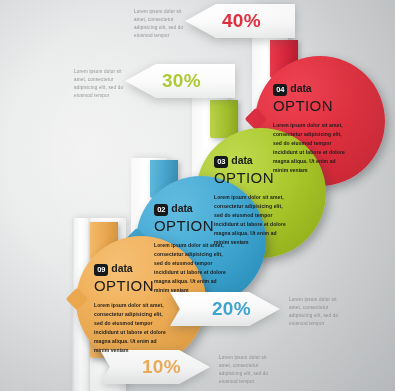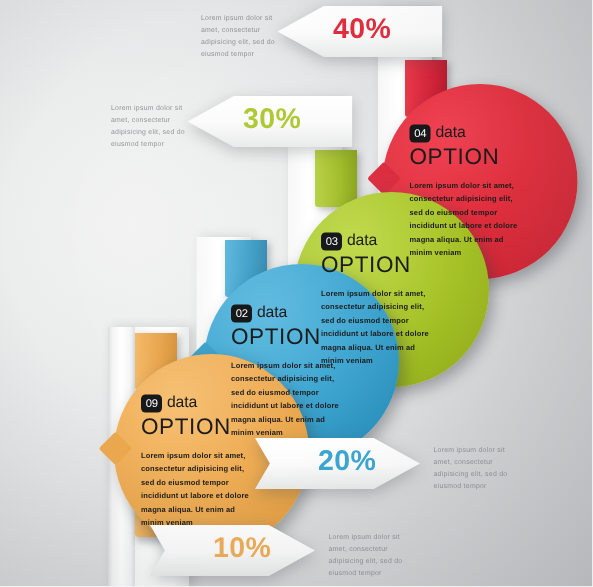--- a/index.html
+++ b/index.html
@@ -108,29 +108,29 @@
   .bubble-head {
     display: flex;
     align-items: baseline;
     gap: 3px;
   }
   .num {
     display: inline-block;
     background: #16181a;
     color: #ffffff;
     font-size: 7.5px;
-    font-weight: normal;
+    font-weight: bold;
     line-height: 1;
     padding: 2.4px 3.2px 2.6px;
     border-radius: 3px;
     letter-spacing: -0.2px;
   }
   .kw {
     font-size: 10.5px;
-    font-weight: normal;
+    font-weight: bold;
     letter-spacing: -0.1px;
   }
   .opt {
     font-size: 15px;
     font-weight: normal;
     letter-spacing: 0.4px;
     margin-top: 1px;
   }
   .bubble-body {
     margin-top: 7px;

